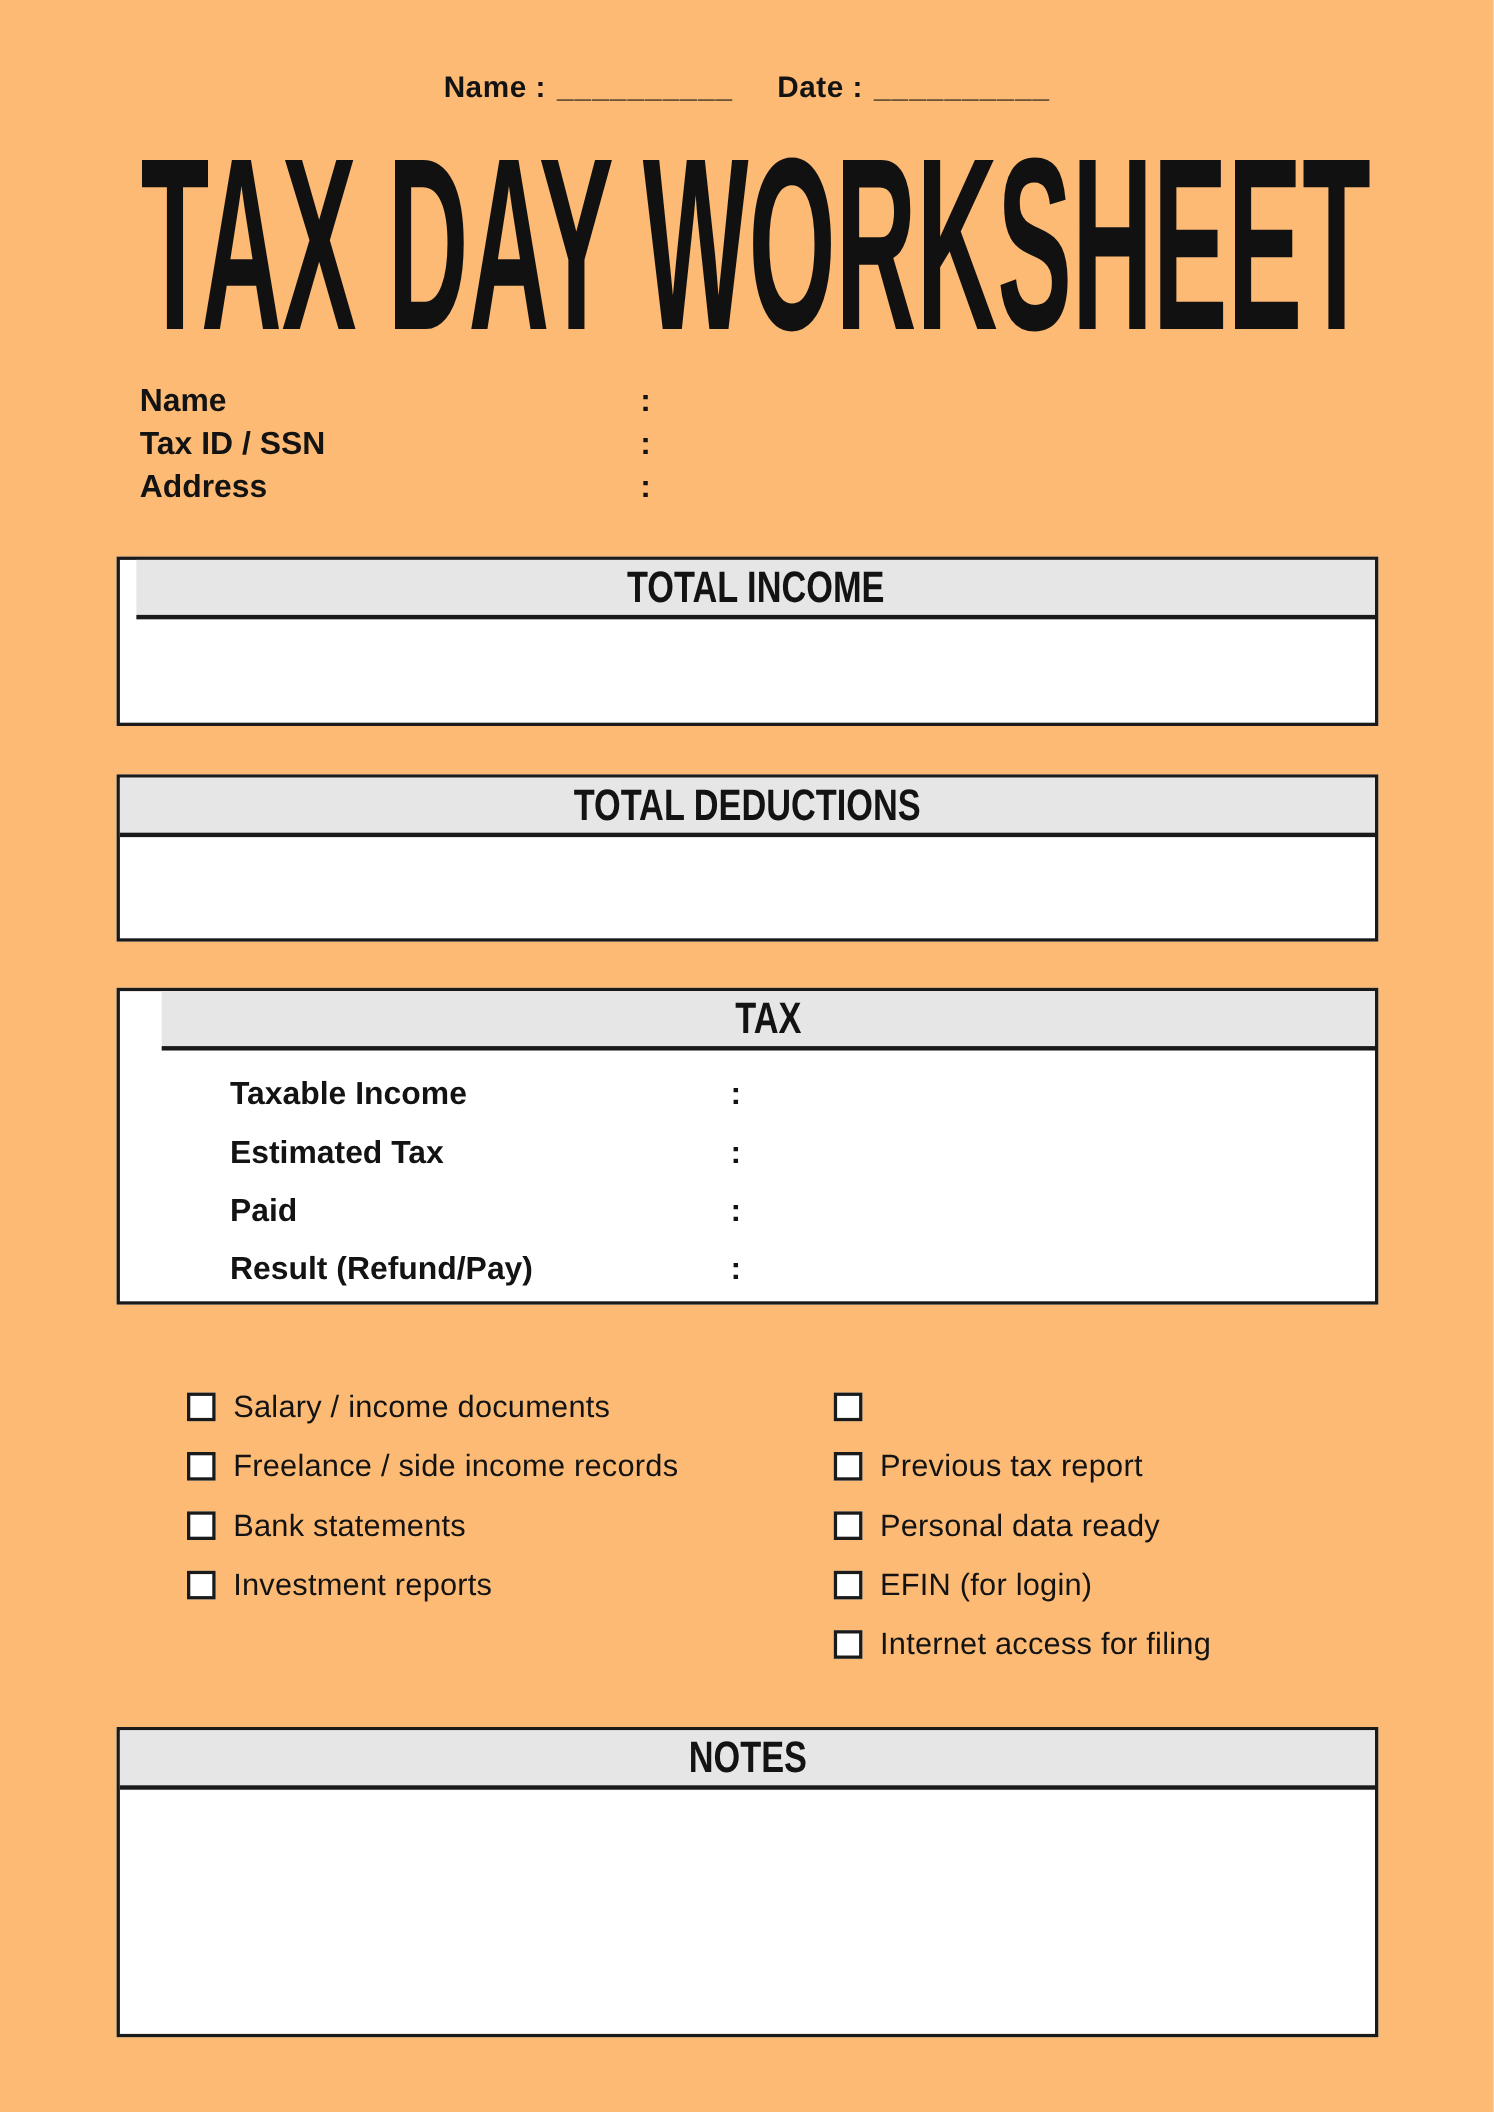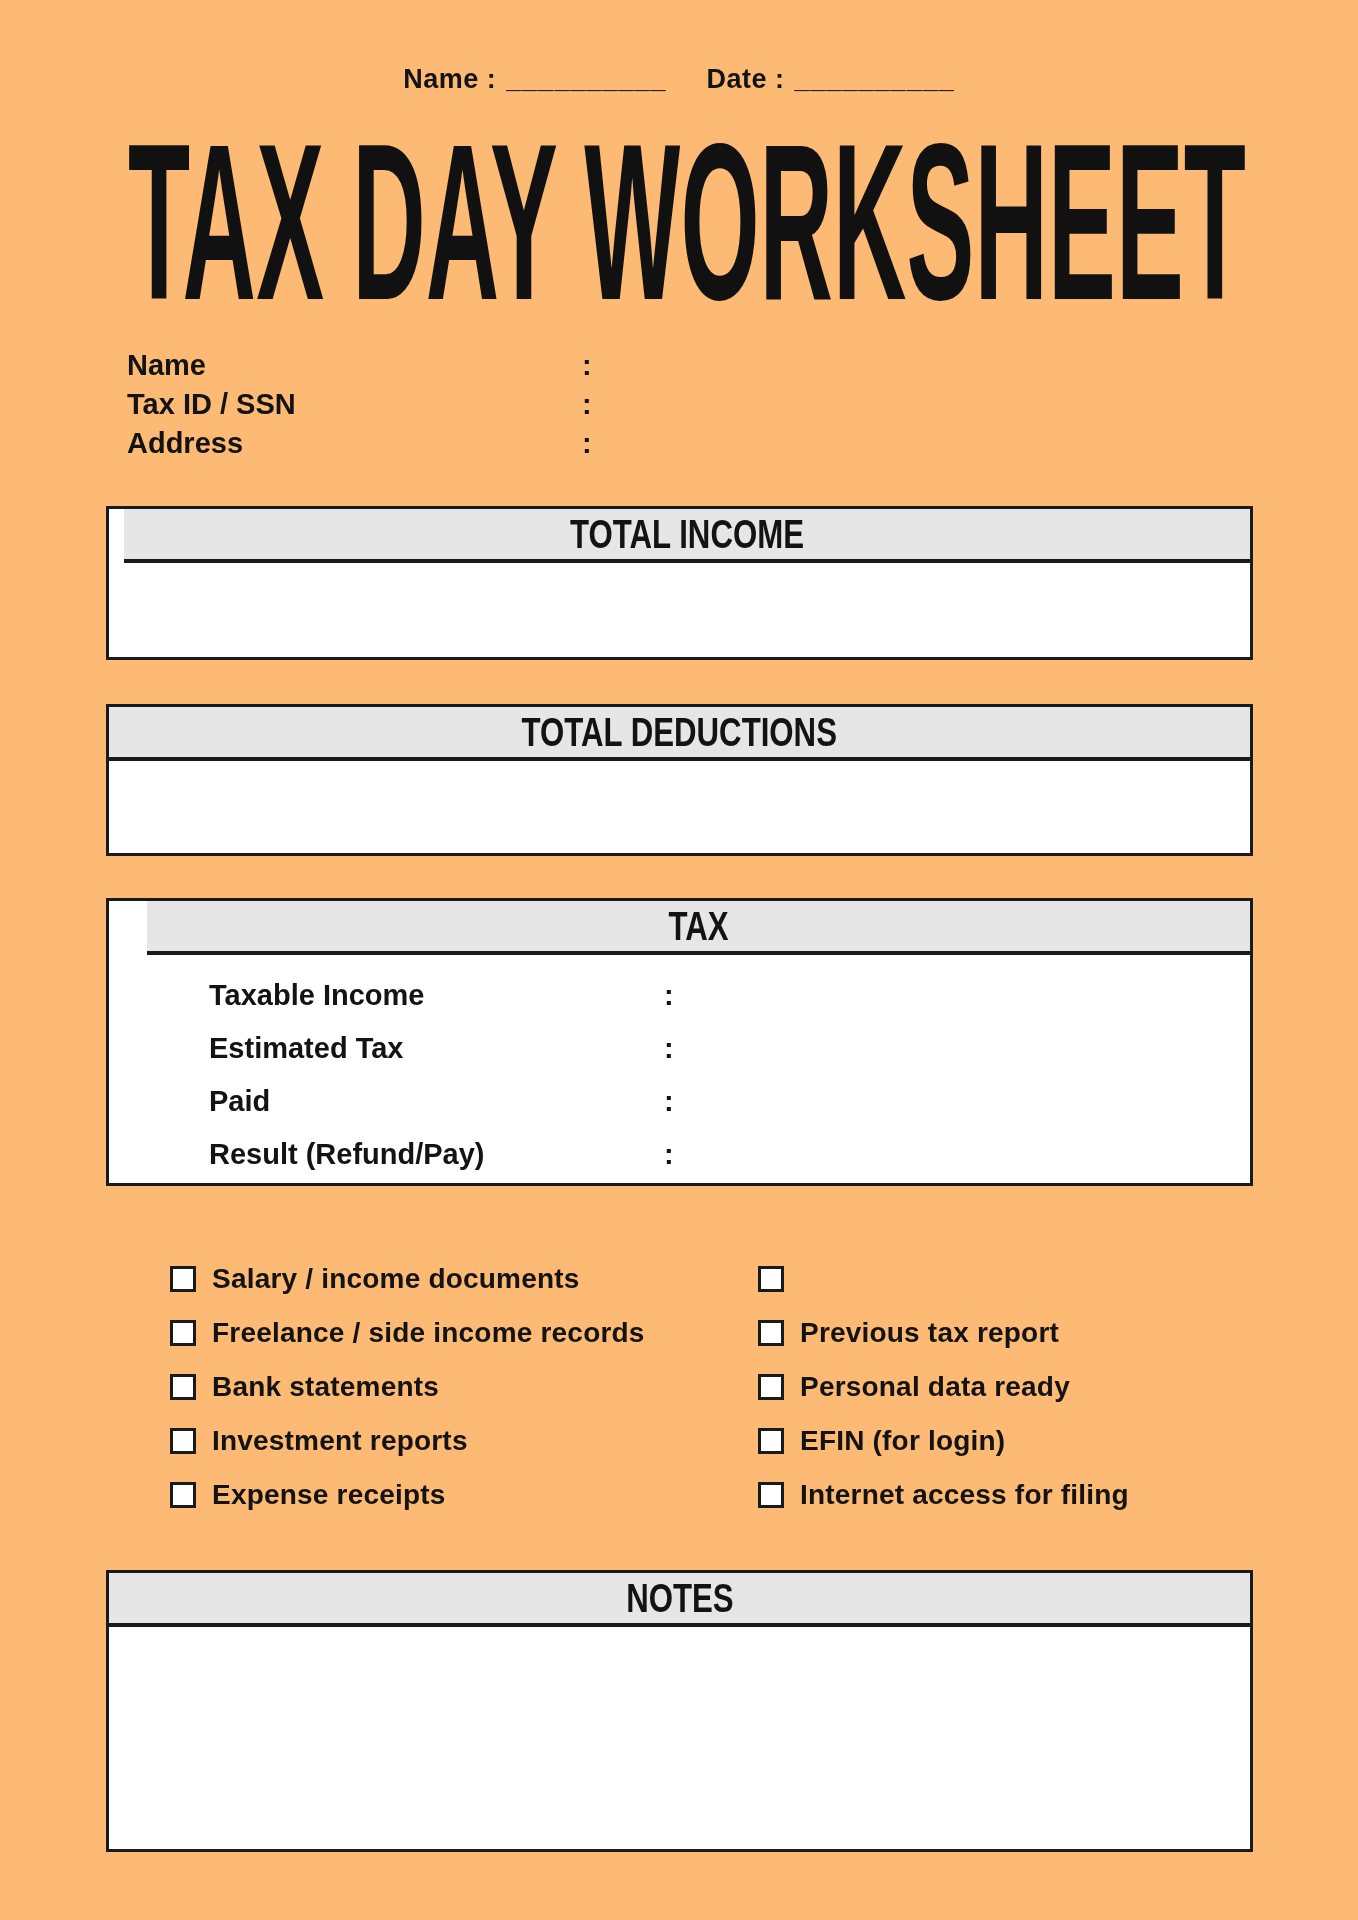--- a/index.html
+++ b/index.html
@@ -63,21 +63,21 @@
   .tax-row{display:flex;align-items:center;height:53px;font-size:29px;font-weight:700;}
   .tax-row .lbl{width:455px;margin-left:44px;}
   .tax-row .colon{width:26px;}
   .tax-row .val{flex:1;}
 
   
   .checklist{position:absolute;top:1252px;left:0;width:100%;height:275px;}
   .check-col{position:absolute;top:0;}
   .col-left{left:170px;}
   .col-right{left:758px;}
-  .check-item{display:flex;align-items:center;height:54px;font-size:28px;font-weight:700;}
+  .check-item{display:flex;align-items:center;height:54px;font-size:28px;font-weight:400;}
   .checkbox{
     width:26px;height:26px;box-sizing:border-box;
     border:3px solid #1a1a1a;background:#ffffff;
     margin-right:16px;flex:0 0 26px;
   }
   .check-label{white-space:nowrap;letter-spacing:0.2px;}
 </style>
 </head>
 <body>
 
@@ -171,24 +171,20 @@
         <span class="check-label">Freelance / side income records</span>
       </div>
       <div class="check-item">
         <span class="checkbox"></span>
         <span class="check-label">Bank statements</span>
       </div>
       <div class="check-item">
         <span class="checkbox"></span>
         <span class="check-label">Investment reports</span>
       </div>
-      <div class="check-item">
-        <span class="checkbox"></span>
-        <span class="check-label">Expense receipts</span>
-      </div>
     </div>
     <div class="check-col col-right">
       <div class="check-item">
         <span class="checkbox"></span>
       </div>
       <div class="check-item">
         <span class="checkbox"></span>
         <span class="check-label">Previous tax report</span>
       </div>
       <div class="check-item">

